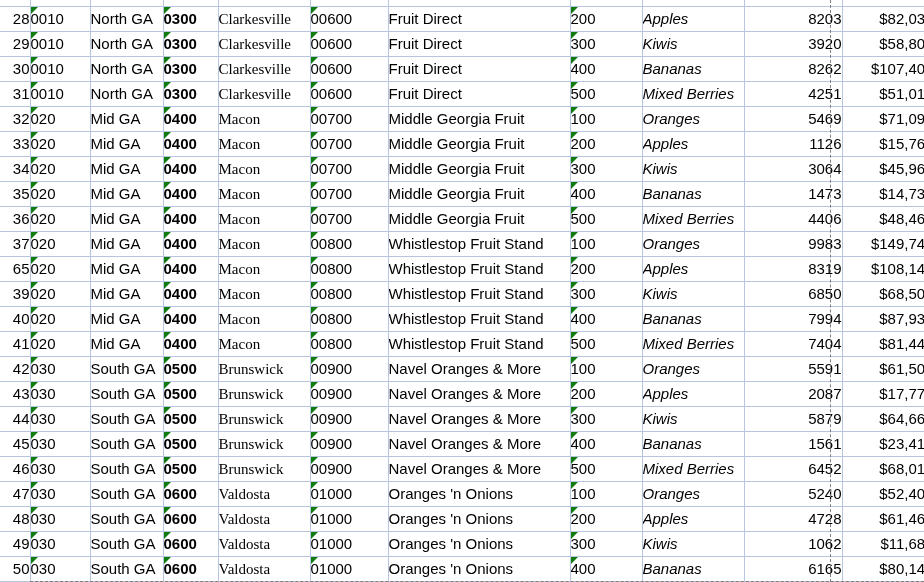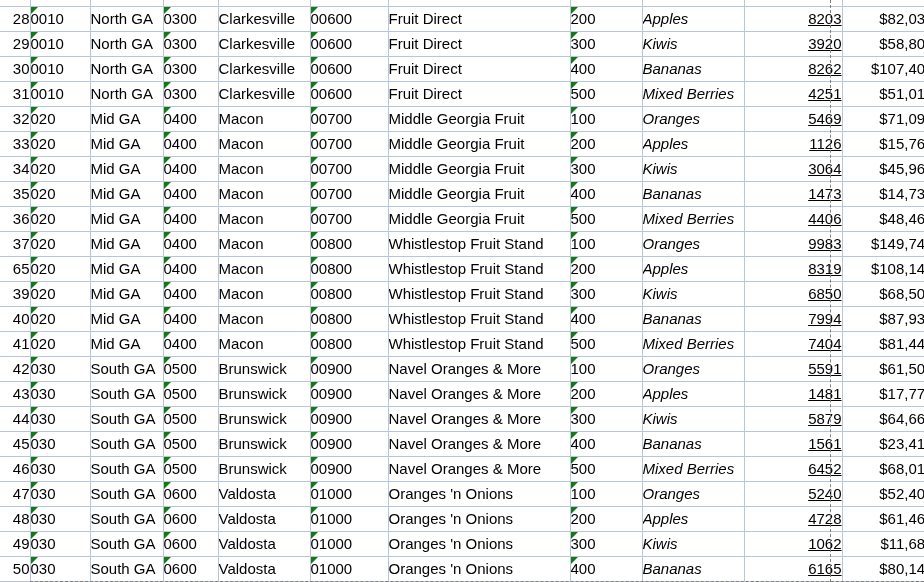--- a/index.html
+++ b/index.html
@@ -77,27 +77,27 @@
     width: 0;
     height: 0;
     border-top: 7px solid #107C10;
     border-right: 7px solid transparent;
     pointer-events: none;
   }
 
   
   .c-region   { width: 60px; }
   .c-regname  { width: 73px; }
-  .c-dist     { width: 55px; }
-  .c-distname { width: 92px; }
+  .c-dist     { width: 55px; font-weight: bold; }
+  .c-distname { width: 92px; font-family: Liberation Serif, serif; }
   .c-store    { width: 78px; }
   .c-storename{ width: 182px; }
   .c-prodid   { width: 72px; }
   .c-prodname { width: 102px; font-style: italic; }
-  .c-qty      { width: 98px; text-decoration: underline; }
+  .c-qty      { width: 98px; }
   .c-amt      { width: 92px; border-right: none; }
 
   
   .pbreak-v {
     position: absolute;
     top: 0;
     bottom: 0;
     width: 0;
     border-left: 1px dashed #7F7F7F;
     pointer-events: none;
@@ -342,21 +342,21 @@
         <tr>
           <td class="rowhead">43</td>
           <td class="c-region txt err">030</td>
           <td class="c-regname txt">South GA</td>
           <td class="c-dist txt err">0500</td>
           <td class="c-distname txt">Brunswick</td>
           <td class="c-store txt err">00900</td>
           <td class="c-storename txt">Navel Oranges &amp; More</td>
           <td class="c-prodid txt err">200</td>
           <td class="c-prodname txt">Apples</td>
-          <td class="c-qty num">1481</td>
+          <td class="c-qty num">2087</td>
           <td class="c-amt num">$17,772</td>
         </tr>
         <tr>
           <td class="rowhead">44</td>
           <td class="c-region txt err">030</td>
           <td class="c-regname txt">South GA</td>
           <td class="c-dist txt err">0500</td>
           <td class="c-distname txt">Brunswick</td>
           <td class="c-store txt err">00900</td>
           <td class="c-storename txt">Navel Oranges &amp; More</td>

